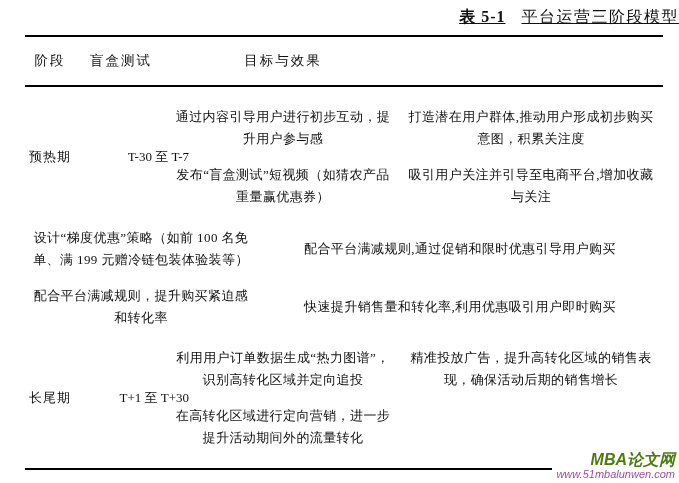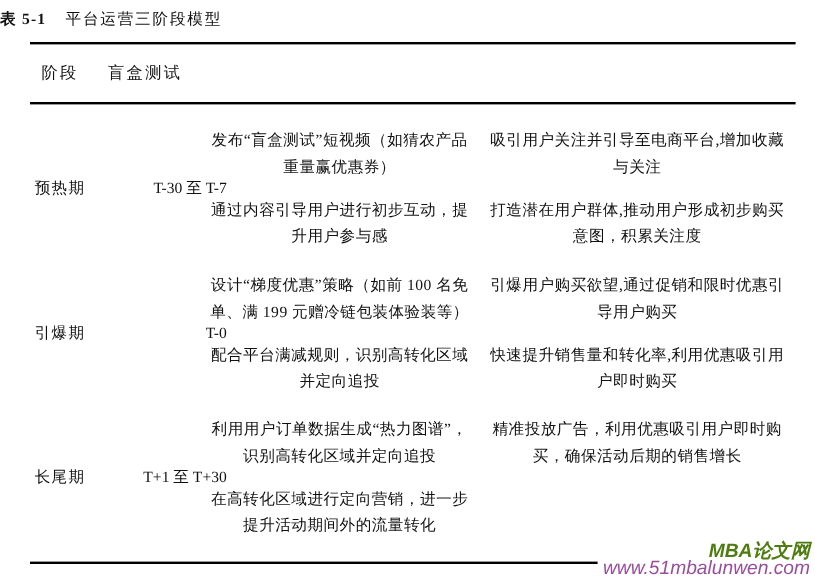--- a/index.html
+++ b/index.html
@@ -6,21 +6,21 @@
   .page {
     position: relative;
     width: 679px; height: 483px;
     background: #ffffff;
     overflow: hidden;
     font-family: "Liberation Serif", "DejaVu Serif", serif;
     color: #111111;
   }
   .doc-title {
     position: absolute; top: 7px; left: 0; width: 100%;
-    text-align: left; font-size: 13px; letter-spacing: 1.5px;
+    text-align: right; font-size: 16px; letter-spacing: 1.5px; text-decoration: underline;
   }
   .doc-title .t-prefix { font-weight: bold; margin-right: 16px; letter-spacing: 1px; }
   .table-wrap { position: absolute; left: 25px; top: 35px; width: 638px; }
   .header-row {
     border-top: 2.6px solid #000;
     border-bottom: 2.6px solid #000;
     height: 48px;
     display: grid;
     grid-template-columns: 50px 92px 232px 1fr;
     align-items: center;
@@ -50,83 +50,80 @@
   }
   .bottom-rule { width: 570px; border-top: 2.6px solid #000; height: 0; }
   .watermark {
     position: absolute; right: 4px; bottom: 3px;
     text-align: right;
     font-family: "Liberation Sans", "DejaVu Sans", sans-serif;
     background: #ffffff;
     padding-left: 4px;
   }
   .wm-brand { font-style: italic; font-weight: bold; font-size: 16px; color: #4d7c0f; line-height: 17px; }
-  .wm-url   { font-style: italic; font-size: 16px; color: #9a4d9e; line-height: 12px; }
+  .wm-url   { font-style: italic; font-size: 11px; color: #9a4d9e; line-height: 12px; }
 </style>
 </head>
 <body>
 
 <div class="page">
 
   <div class="doc-title">
     <span class="t-prefix">表 5-1</span><span>平台运营三阶段模型</span>
   </div>
 
   <div class="table-wrap">
 
     <div class="header-row">
       <div class="hcell">阶段</div>
       <div class="hcell">盲盒测试</div>
+      <div class="hcell">目标与效果</div>
     </div>
 
     <div class="sections">
 
       <div class="section">
         <div class="stage-time">
           <div class="stage-cell">预热期</div>
           <div class="time-cell">T-30 至 T-7</div>
         </div>
         <div class="rows">
           <div class="pair">
+            <div class="act">通过内容引导用户进行初步互动，提升用户参与感</div>
+            <div class="goal">打造潜在用户群体,推动用户形成初步购买意图，积累关注度</div>
+          </div>
+          <div class="pair">
             <div class="act">发布“盲盒测试”短视频（如猜农产品重量赢优惠券）</div>
             <div class="goal">吸引用户关注并引导至电商平台,增加收藏与关注</div>
-          </div>
-          <div class="pair">
-            <div class="act">通过内容引导用户进行初步互动，提升用户参与感</div>
-            <div class="goal">打造潜在用户群体,推动用户形成初步购买意图，积累关注度</div>
           </div>
         </div>
       </div>
 
       <div class="section">
-        <div class="stage-time">
-          <div class="stage-cell">引爆期</div>
-          <div class="time-cell">T-0</div>
-        </div>
         <div class="rows">
           <div class="pair">
             <div class="act">设计“梯度优惠”策略（如前 100 名免单、满 199 元赠冷链包装体验装等）</div>
-            <div class="goal">引爆用户购买欲望,通过促销和限时优惠引导用户购买</div>
+            <div class="goal">配合平台满减规则,通过促销和限时优惠引导用户购买</div>
           </div>
           <div class="pair">
-            <div class="act">配合平台满减规则，识别高转化区域并定向追投</div>
+            <div class="act">配合平台满减规则，提升购买紧迫感和转化率</div>
             <div class="goal">快速提升销售量和转化率,利用优惠吸引用户即时购买</div>
           </div>
         </div>
       </div>
 
       <div class="section">
         <div class="stage-time">
           <div class="stage-cell">长尾期</div>
           <div class="time-cell">T+1 至 T+30</div>
         </div>
         <div class="rows">
           <div class="pair">
             <div class="act">利用用户订单数据生成“热力图谱”，识别高转化区域并定向追投</div>
-            <div class="goal">精准投放广告，利用优惠吸引用户即时购买，确保活动后期的销售增长</div>
+            <div class="goal">精准投放广告，提升高转化区域的销售表现，确保活动后期的销售增长</div>
           </div>
           <div class="pair">
             <div class="act">在高转化区域进行定向营销，进一步提升活动期间外的流量转化</div>
           </div>
         </div>
       </div>
 
     </div>
 
     <div class="bottom-rule"></div>

